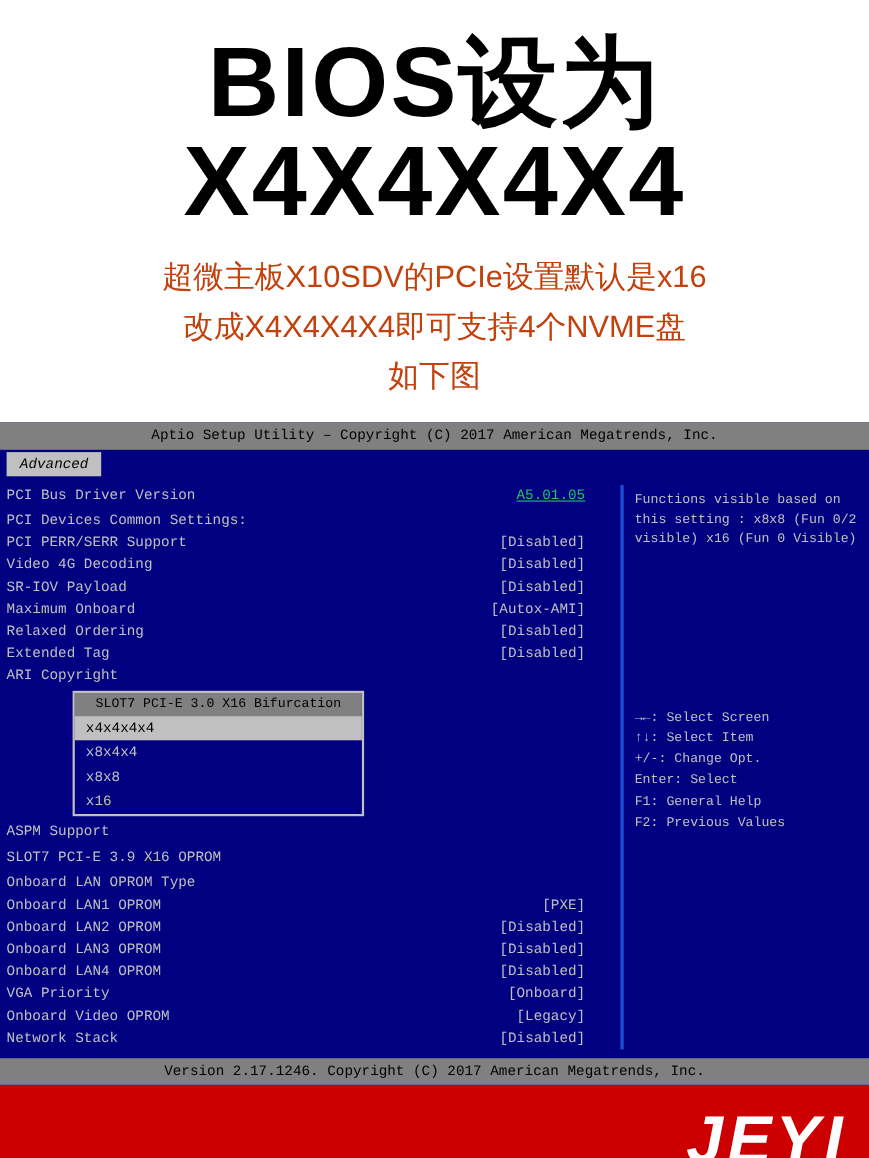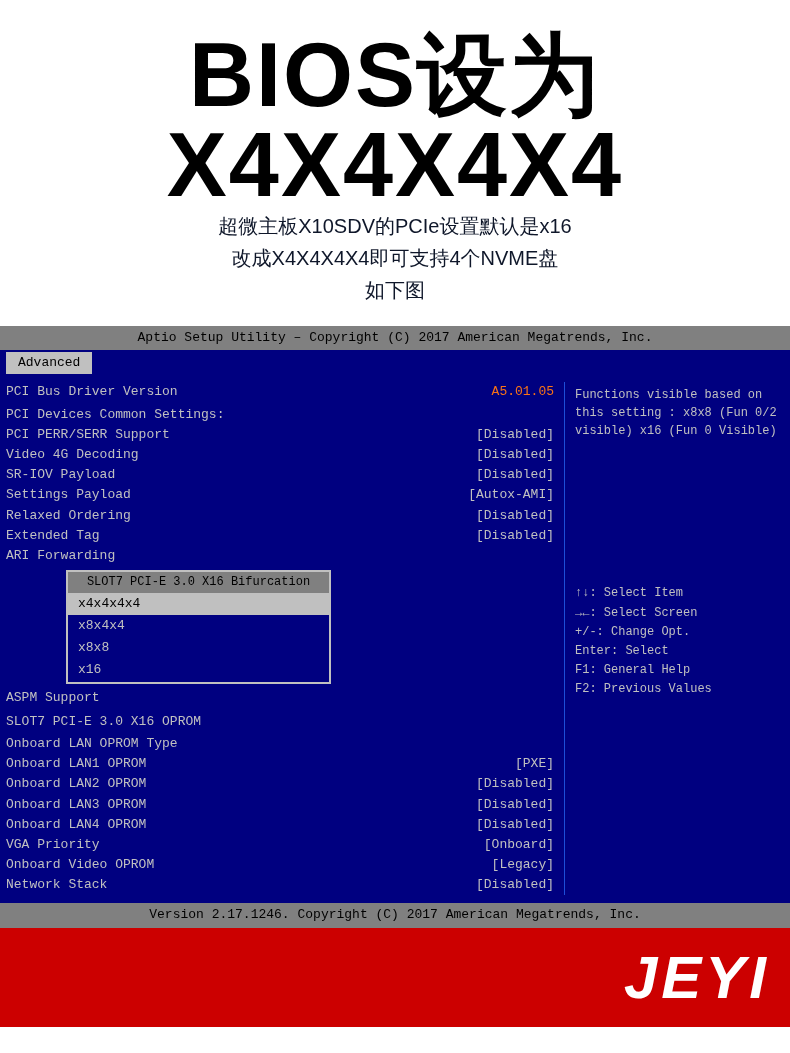--- a/index.html
+++ b/index.html
@@ -17,26 +17,27 @@
       text-align: center;
       padding: 30px 20px 20px 20px;
     }
 
     .main-title {
       font-size: 90px;
       font-weight: 900;
       color: #000000;
       line-height: 1.0;
       letter-spacing: 2px;
+      margin-bottom: 20px;
       font-family: Arial Black, Arial, sans-serif;
     }
 
     .subtitle {
-      font-size: 20px;
-      color: #0f172a;
+      font-size: 28px;
+      color: #c2410c;
       line-height: 1.6;
       font-weight: normal;
     }
 
     
     .bios-section {
       background: #000080;
       color: #c0c0c0;
       font-family: 'Courier New', monospace;
       font-size: 13px;
@@ -60,40 +61,42 @@
     }
 
     .bios-tab {
       display: inline-block;
       background: #c0c0c0;
       color: #000000;
       padding: 2px 12px;
       font-family: 'Courier New', monospace;
       font-size: 13px;
       margin-left: 6px;
+      font-style: italic;
     }
 
     .bios-content {
       display: flex;
       padding: 8px 6px;
       min-height: 400px;
     }
 
     .bios-left {
       flex: 1;
       padding-right: 10px;
     }
 
     .bios-right {
       width: 220px;
       color: #c0c0c0;
       font-size: 12px;
       line-height: 1.5;
       padding-left: 10px;
-      border-left: 1px solid #1d4ed8;
+      border-left: 3px solid #1d4ed8;
+      margin-left: 22px;
     }
 
     .bios-row {
       display: flex;
       justify-content: space-between;
       padding: 1px 0;
       color: #c0c0c0;
     }
 
     
@@ -164,21 +167,21 @@
   <div class="bios-tab-bar">
     <span class="bios-tab">Advanced</span>
   </div>
 
   <div class="bios-content">
     <div class="bios-left">
 
       <div id="bios-rows-container">
           <div class="bios-row" style="display: flex; justify-content: space-between; padding: 1px 0px; font-family: &quot;Courier New&quot;, monospace; font-size: 13px; color: rgb(192, 192, 192);">
             <span>PCI Bus Driver Version</span>
-            <span style="color: #f97316;">A5.01.05</span>
+            <span style="color: #22c55e; text-decoration: underline;">A5.01.05</span>
           </div>
           <div class="bios-row" style="display: flex; justify-content: space-between; padding: 1px 0px; font-family: &quot;Courier New&quot;, monospace; font-size: 13px; color: rgb(192, 192, 192);">
             <span></span>
             <span style="color: rgb(192, 192, 192);"></span>
           </div>
           <div class="bios-row" style="display: flex; justify-content: space-between; padding: 1px 0px; font-family: &quot;Courier New&quot;, monospace; font-size: 13px; color: rgb(192, 192, 192);">
             <span>PCI Devices Common Settings:</span>
             <span style="color: rgb(192, 192, 192);"></span>
           </div>
           <div class="bios-row" style="display: flex; justify-content: space-between; padding: 1px 0px; font-family: &quot;Courier New&quot;, monospace; font-size: 13px; color: rgb(192, 192, 192);">
@@ -187,33 +190,33 @@
           </div>
           <div class="bios-row" style="display: flex; justify-content: space-between; padding: 1px 0px; font-family: &quot;Courier New&quot;, monospace; font-size: 13px; color: rgb(192, 192, 192);">
             <span>Video 4G Decoding</span>
             <span style="color: rgb(192, 192, 192);">[Disabled]</span>
           </div>
           <div class="bios-row" style="display: flex; justify-content: space-between; padding: 1px 0px; font-family: &quot;Courier New&quot;, monospace; font-size: 13px; color: rgb(192, 192, 192);">
             <span>SR-IOV Payload</span>
             <span style="color: rgb(192, 192, 192);">[Disabled]</span>
           </div>
           <div class="bios-row" style="display: flex; justify-content: space-between; padding: 1px 0px; font-family: &quot;Courier New&quot;, monospace; font-size: 13px; color: rgb(192, 192, 192);">
-            <span>Settings Payload</span>
+            <span>Maximum Onboard</span>
             <span style="color: rgb(192, 192, 192);">[Autox-AMI]</span>
           </div>
           <div class="bios-row" style="display: flex; justify-content: space-between; padding: 1px 0px; font-family: &quot;Courier New&quot;, monospace; font-size: 13px; color: rgb(192, 192, 192);">
             <span>Relaxed Ordering</span>
             <span style="color: rgb(192, 192, 192);">[Disabled]</span>
           </div>
           <div class="bios-row" style="display: flex; justify-content: space-between; padding: 1px 0px; font-family: &quot;Courier New&quot;, monospace; font-size: 13px; color: rgb(192, 192, 192);">
             <span>Extended Tag</span>
             <span style="color: rgb(192, 192, 192);">[Disabled]</span>
           </div>
           <div class="bios-row" style="display: flex; justify-content: space-between; padding: 1px 0px; font-family: &quot;Courier New&quot;, monospace; font-size: 13px; color: rgb(192, 192, 192);">
-            <span>ARI Forwarding</span>
+            <span>ARI Copyright</span>
             <span style="color: rgb(192, 192, 192);"></span>
           </div>
         </div>
 
       <div class="bios-popup">
         <div class="bios-popup-title">SLOT7 PCI-E 3.0 X16 Bifurcation</div>
         <div id="popup-items-container">
             <div class="bios-popup-item" style="background: rgb(192, 192, 192); color: rgb(0, 0, 0); padding: 2px 10px; font-family: &quot;Courier New&quot;, monospace; font-size: 13px;">x4x4x4x4</div>
             <div class="bios-popup-item" style="color: rgb(192, 192, 192); padding: 2px 10px; font-family: &quot;Courier New&quot;, monospace; font-size: 13px;">x8x4x4</div>
             <div class="bios-popup-item" style="color: rgb(192, 192, 192); padding: 2px 10px; font-family: &quot;Courier New&quot;, monospace; font-size: 13px;">x8x8</div>
@@ -228,21 +231,21 @@
           </div>
           <div style="display: flex; justify-content: space-between; padding: 1px 0px; font-family: &quot;Courier New&quot;, monospace; font-size: 13px; color: rgb(192, 192, 192);">
             <span></span>
             <span></span>
           </div>
           <div style="display: flex; justify-content: space-between; padding: 1px 0px; font-family: &quot;Courier New&quot;, monospace; font-size: 13px; color: rgb(192, 192, 192);">
             <span></span>
             <span></span>
           </div>
           <div style="display: flex; justify-content: space-between; padding: 1px 0px; font-family: &quot;Courier New&quot;, monospace; font-size: 13px; color: rgb(192, 192, 192);">
-            <span>SLOT7 PCI-E 3.0 X16 OPROM</span>
+            <span>SLOT7 PCI-E 3.9 X16 OPROM</span>
             <span></span>
           </div>
           <div style="display: flex; justify-content: space-between; padding: 1px 0px; font-family: &quot;Courier New&quot;, monospace; font-size: 13px; color: rgb(192, 192, 192);">
             <span></span>
             <span></span>
           </div>
           <div style="display: flex; justify-content: space-between; padding: 1px 0px; font-family: &quot;Courier New&quot;, monospace; font-size: 13px; color: rgb(192, 192, 192);">
             <span>Onboard LAN OPROM Type</span>
             <span></span>
           </div>
@@ -275,22 +278,22 @@
             <span>[Disabled]</span>
           </div>
         </div>
 
     </div>
 
     <div class="bios-right">
       <div class="bios-right-help">Functions visible based on this setting : x8x8 (Fun 0/2 visible) x16 (Fun 0 Visible)</div>
       <div style="margin-top: 140px;">
         <div id="key-bindings-container">
+            <div style="font-family: &quot;Courier New&quot;, monospace; font-size: 12px; color: rgb(192, 192, 192); line-height: 1.6;">→←: Select Screen</div>
             <div style="font-family: &quot;Courier New&quot;, monospace; font-size: 12px; color: rgb(192, 192, 192); line-height: 1.6;">↑↓: Select Item</div>
-            <div style="font-family: &quot;Courier New&quot;, monospace; font-size: 12px; color: rgb(192, 192, 192); line-height: 1.6;">→←: Select Screen</div>
             <div style="font-family: &quot;Courier New&quot;, monospace; font-size: 12px; color: rgb(192, 192, 192); line-height: 1.6;">+/-: Change Opt.</div>
             <div style="font-family: &quot;Courier New&quot;, monospace; font-size: 12px; color: rgb(192, 192, 192); line-height: 1.6;">Enter: Select</div>
             <div style="font-family: &quot;Courier New&quot;, monospace; font-size: 12px; color: rgb(192, 192, 192); line-height: 1.6;">F1: General Help</div>
             <div style="font-family: &quot;Courier New&quot;, monospace; font-size: 12px; color: rgb(192, 192, 192); line-height: 1.6;">F2: Previous Values</div>
           </div>
       </div>
     </div>
   </div>
 
   <div class="bios-footer">Version 2.17.1246. Copyright (C) 2017 American Megatrends, Inc.</div>

